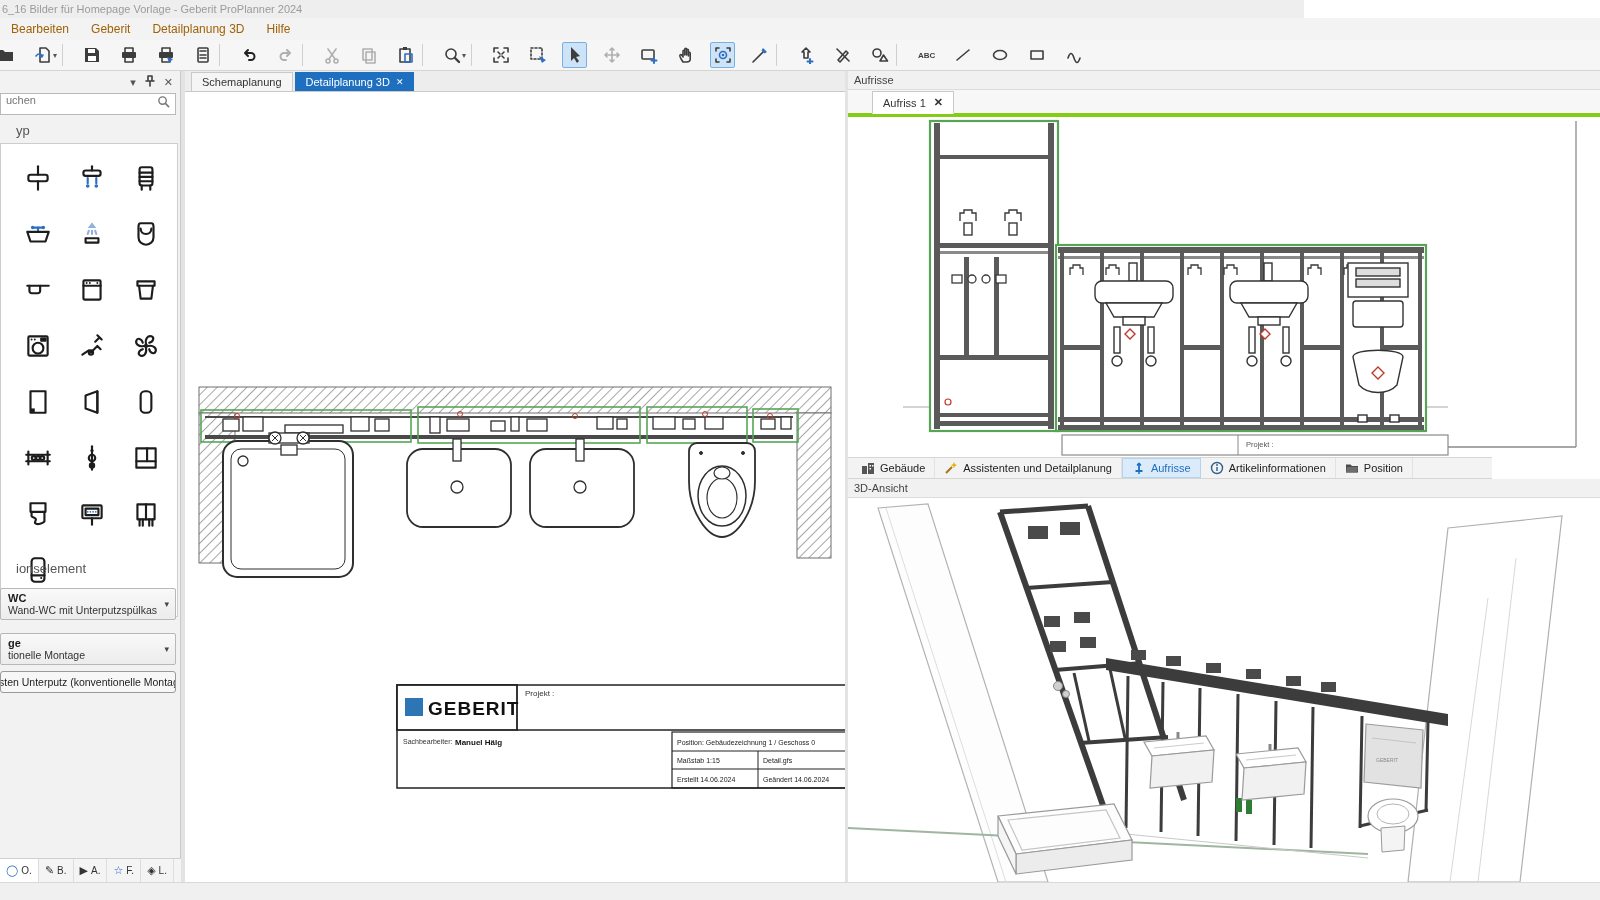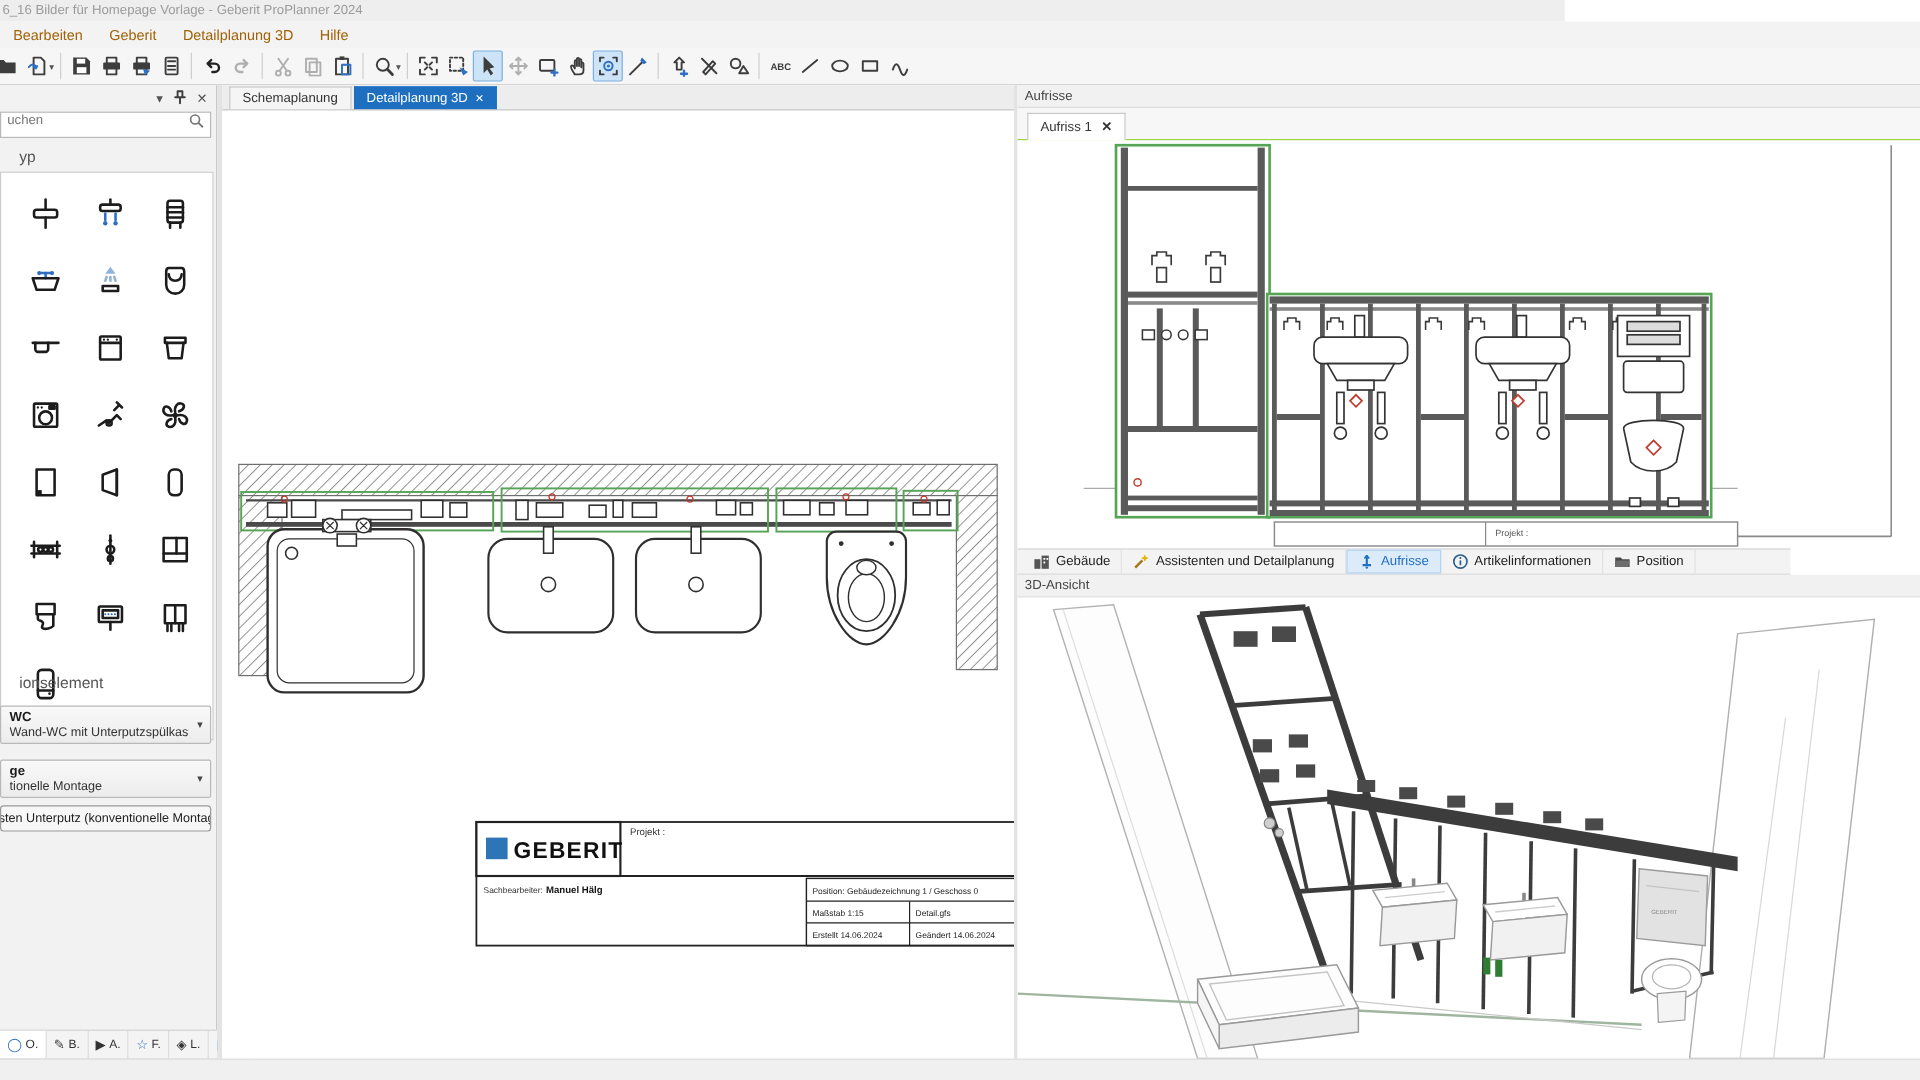--- a/index.html
+++ b/index.html
@@ -9,21 +9,21 @@
 
   
   #titlebar { left:0; top:0; width:1304px; height:18px; background:#eeeeee;
     color:#9b9b9b; font-size:11px; line-height:18px; padding-left:2px; white-space:nowrap; }
   #menubar { left:0; top:18px; width:1600px; height:22px; background:#f3f3f3;
     display:flex; align-items:center; }
   .menu-item { font-size:12px; color:#a16207; padding:3px 11px; cursor:default; }
   #toolbar { left:0; top:40px; width:1600px; height:31px; background:#f6f6f6;
     border-bottom:1px solid #d5d5d5; display:flex; align-items:center; }
   .tbtn { width:25px; height:26px; display:flex; align-items:center; justify-content:center;
-    border:1px solid transparent; border-radius:2px; flex:0 0 auto; }
+    border:1px solid transparent; border-radius:2px; flex:0 0 auto;margin-left:12px; }
   .tbtn.active { background:#cde3f7; border-color:#7ab0e0; }
   .tsep { width:1px; height:22px; background:#cfcfcf; margin:0 4px; flex:0 0 auto; }
   .caret { font-size:8px; color:#555; margin:0 1px 0 -2px; }
   .ic { stroke:#3d3d3d; stroke-width:1.6; fill:none; stroke-linecap:round; stroke-linejoin:round; }
   .icf { fill:#3d3d3d; stroke:none; }
   .blue { stroke:#2d6fc2; }
   .bluef { fill:#2d6fc2; stroke:none; }
   .dis { opacity:.38; }
 
   
@@ -74,21 +74,21 @@
   .ctab.on { background:#1e6fc0; color:#fff; border-color:#1e6fc0; }
   .ctab .x { font-size:9px; }
   #plan-svg { position:absolute; left:0; top:21px; }
 
   
   #splitter2 { left:845px; top:71px; width:3px; height:811px; background:#e3e3e3; }
   .panel-head { background:#f1f1f1; border-bottom:1px solid #dcdcdc; font-size:11px; color:#444;
     display:flex; align-items:center; padding-left:6px; }
   #aufrisse-head { left:848px; top:71px; width:752px; height:19px; }
   #aufriss-tabrow { left:848px; top:90px; width:752px; height:27px; background:#f7f7f7;
-    border-bottom:1px solid #84cc16; display:flex; align-items:flex-end; padding-left:8px; }
+    border-bottom:4px solid #84cc16; display:flex; align-items:flex-end; padding-left:24px; }
   #aufriss-tab { background:#fff; border:1px solid #c9c9c9; border-bottom:1px solid #fff;
     font-size:11px; color:#333; padding:4px 10px; display:flex; gap:8px; align-items:center;
     margin-bottom:-1px; }
   #elev-area { left:848px; top:117px; width:752px; height:340px; background:#fff; }
   #rtabs { left:848px; top:457px; width:644px; height:22px; background:#f3f3f3;
     border-top:1px solid #d6d6d6; border-bottom:1px solid #d6d6d6;
     display:flex; align-items:stretch; padding-left:4px; }
   .rtab { display:flex; align-items:center; gap:5px; font-size:11px; color:#222;
     padding:0 9px; border-right:1px solid #e2e2e2; white-space:nowrap; }
   .rtab.on { background:#dcebfa; border:1px solid #b5d3ef; color:#1e6fc0; }

